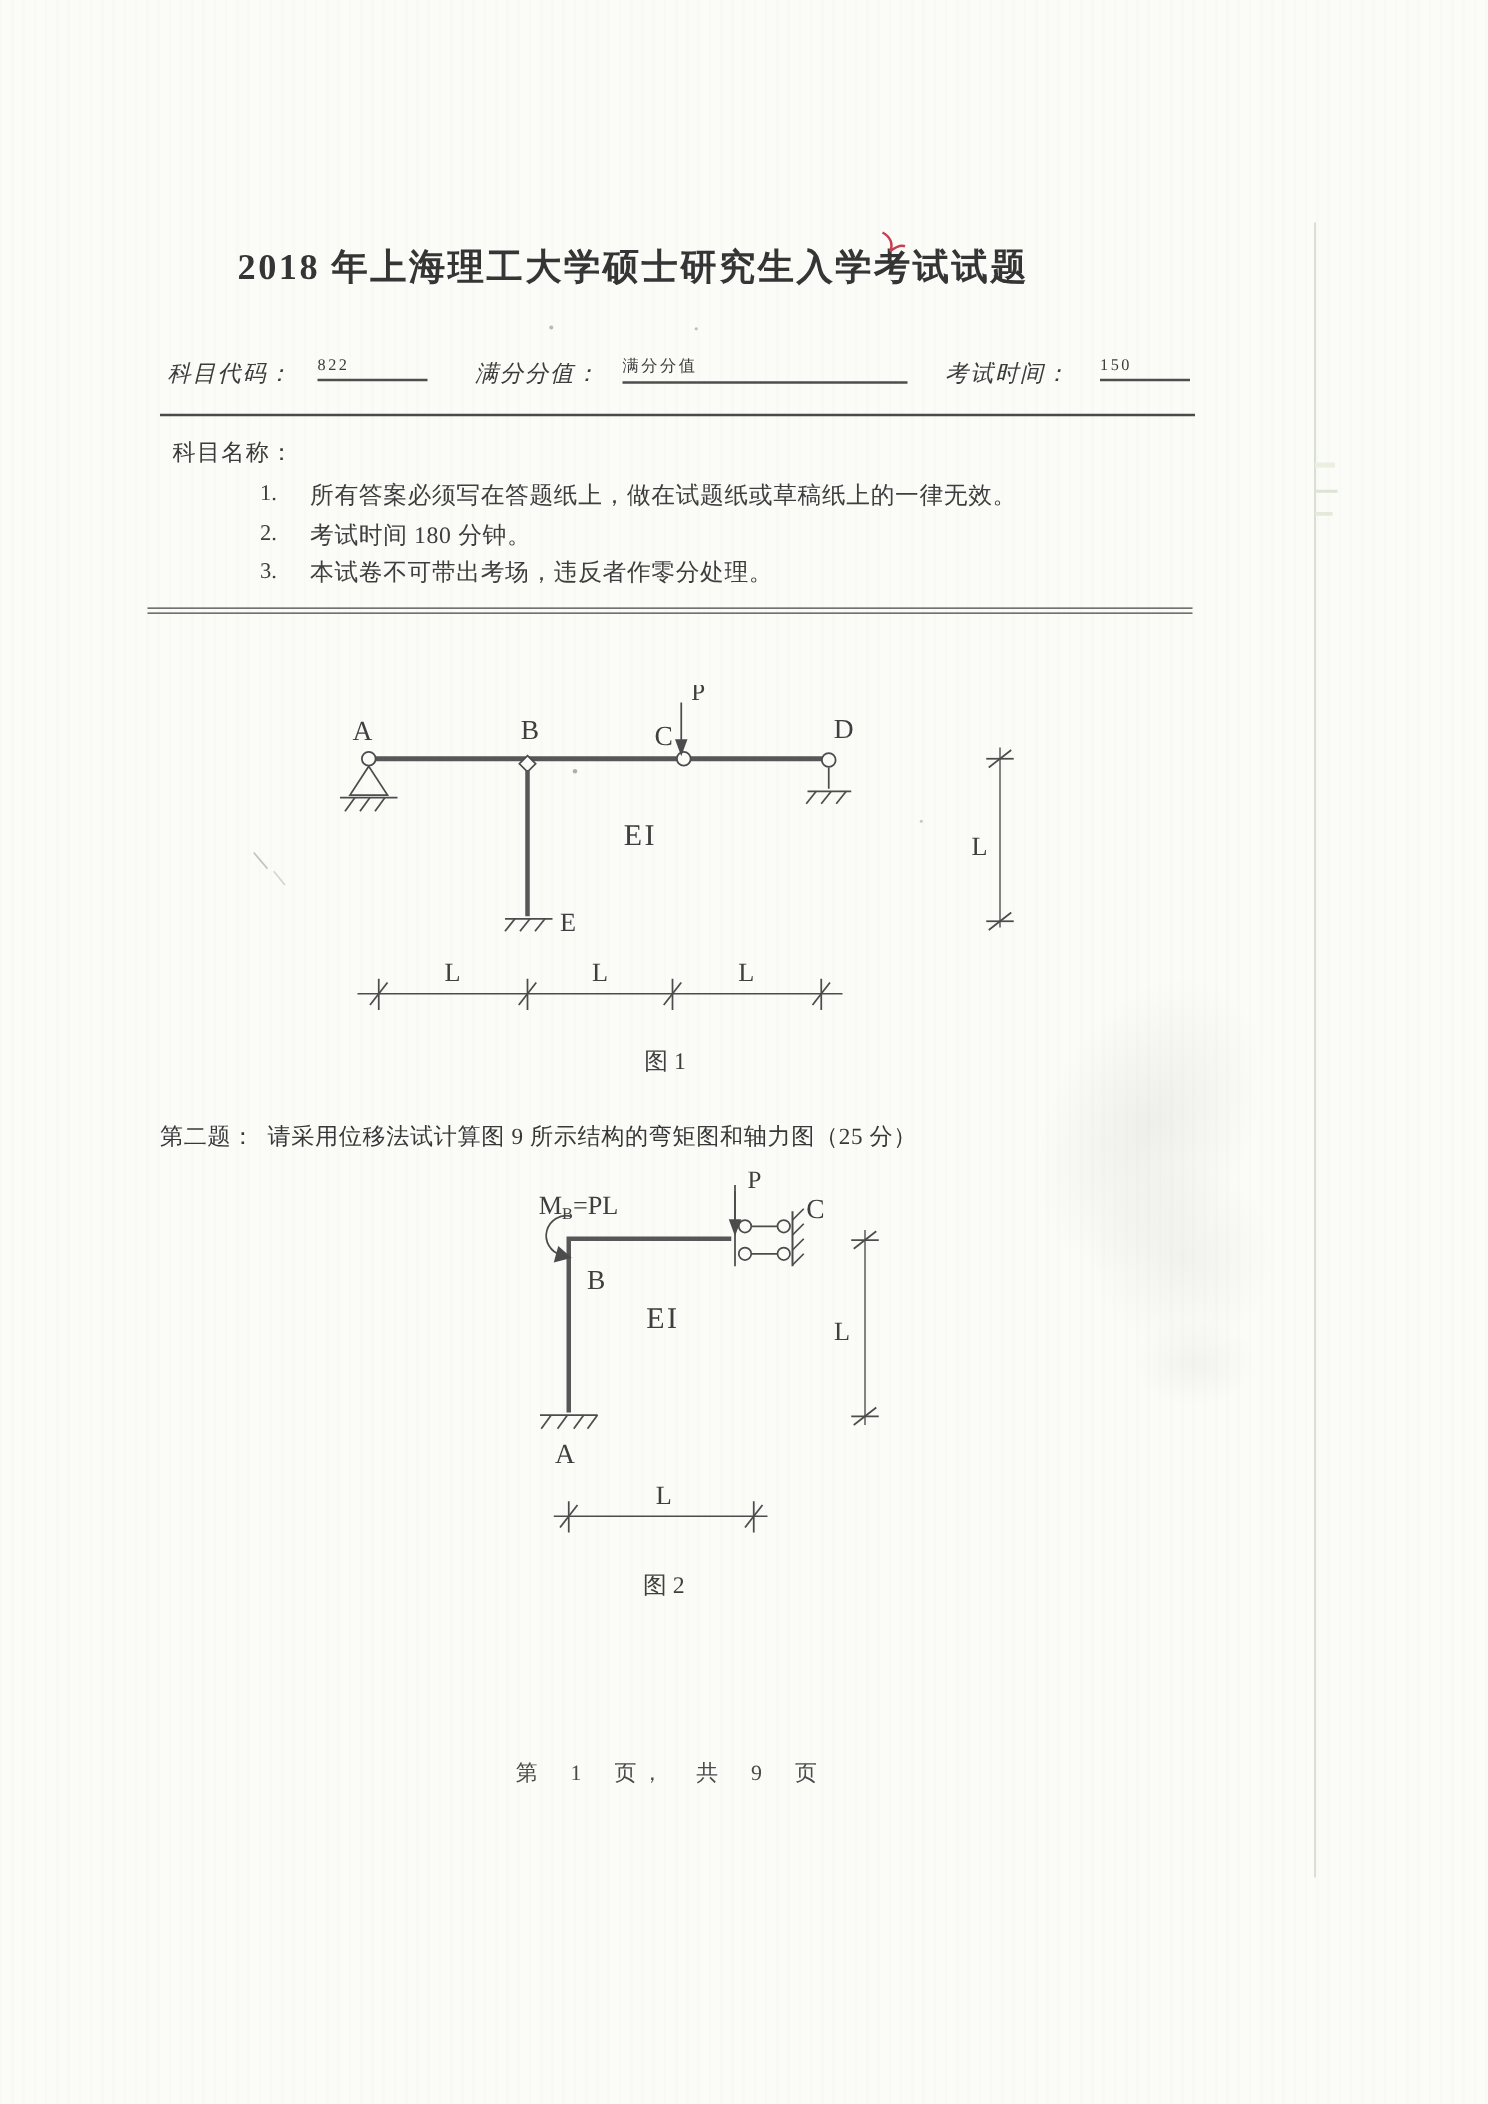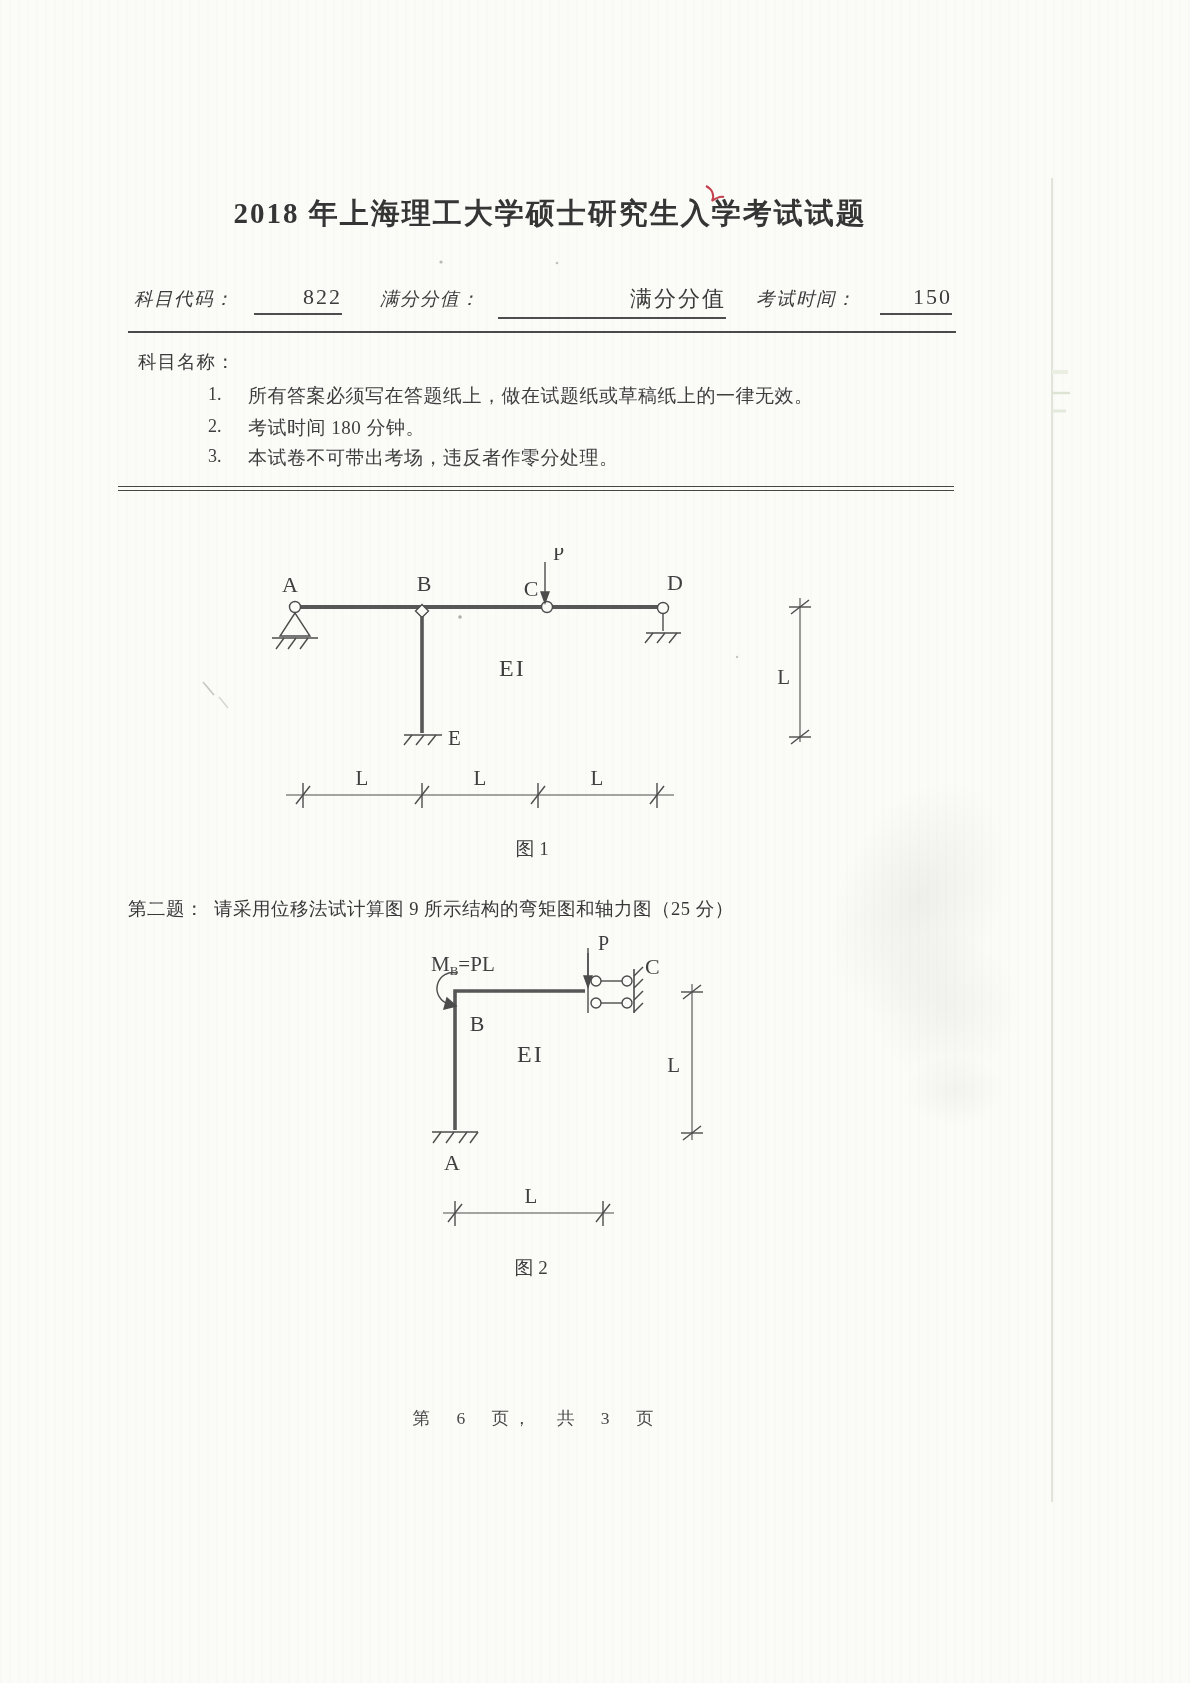--- a/index.html
+++ b/index.html
@@ -12,26 +12,26 @@
   .page{
     position:relative;width:1190px;height:1683px;
     background:
       repeating-linear-gradient(90deg, rgba(120,120,110,0.02) 0 2px, rgba(0,0,0,0) 2px 9px),
       #fbfbf8;
     color:#3a3a3a;
   }
   .abs{position:absolute;}
   .title{
     left:190px;top:194px;width:720px;
-    text-align:center;font-size:29px;font-weight:700;letter-spacing:2px;
+    text-align:left;font-size:29px;font-weight:700;letter-spacing:2px;
     color:#353535;white-space:nowrap;
   }
   .meta-label{top:286px;font-size:18.5px;letter-spacing:1.5px;color:#3c3c3c;white-space:nowrap;font-style:italic;}
   .meta-value{
-    top:284px;text-align:right;font-size:22px;color:#3c3c3c;
+    top:284px;text-align:left;font-size:13px;color:#3c3c3c;
     border-bottom:2px solid #4e4e4e;padding-bottom:3px;letter-spacing:2px;white-space:nowrap;
   }
   .rule{border-top:2px solid #4a4a4a;height:0;}
   .double-rule{height:3px;border-top:1.6px solid #464646;border-bottom:1.6px solid #464646;}
   .notice-heading{left:138px;top:349px;font-size:18.5px;letter-spacing:1px;}
   .notice-num{font-size:18px;color:#3e3e3e;}
   .notice-text{font-size:19px;color:#3e3e3e;letter-spacing:0.5px;white-space:nowrap;}
   .question{font-size:18.5px;color:#383838;letter-spacing:0.5px;white-space:nowrap;}
   .question .q-label{margin-right:10px;}
   .footer{
@@ -215,21 +215,21 @@
     <text x="477" y="1031" font-size="22" text-anchor="middle">B</text>
     <text x="598" y="950" font-size="20">P</text>
     <text x="645" y="974" font-size="22">C</text>
     <text x="517" y="1062" font-size="24" letter-spacing="2">EI</text>
     <text x="452" y="1170" font-size="22" text-anchor="middle">A</text>
     <text x="531" y="1203" font-size="21" text-anchor="middle">L</text>
     <text x="680" y="1072" font-size="21" text-anchor="end">L</text>
     <text x="531" y="1274" font-size="19" text-anchor="middle">图 2</text>
   </svg>
 
-  <div class="abs footer">第 6 页， 共 3 页</div>
+  <div class="abs footer">第 1 页， 共 9 页</div>
 
   <div class="smudge sm1"></div>
   <div class="smudge sm2"></div>
   <div class="smudge sm3"></div>
   <svg class="abs" style="left:0;top:0;pointer-events:none" width="1190" height="1683" viewBox="0 0 1190 1683">
     <line x1="1052" y1="178" x2="1052" y2="1502" stroke="#d8ddd0" stroke-width="1.5"></line>
     <line x1="1052" y1="372" x2="1068" y2="372" stroke="#eaefe2" stroke-width="4"></line>
     <line x1="1052" y1="393" x2="1070" y2="393" stroke="#dde4d4" stroke-width="2.5"></line>
     <line x1="1052" y1="411" x2="1066" y2="411" stroke="#e4eadb" stroke-width="3"></line>
     <path d="M 706 186 c 6 3 9 9 6 15 c 4 -3 9 -5 12 -4" stroke="#c5404e" stroke-width="2" fill="none"></path>

